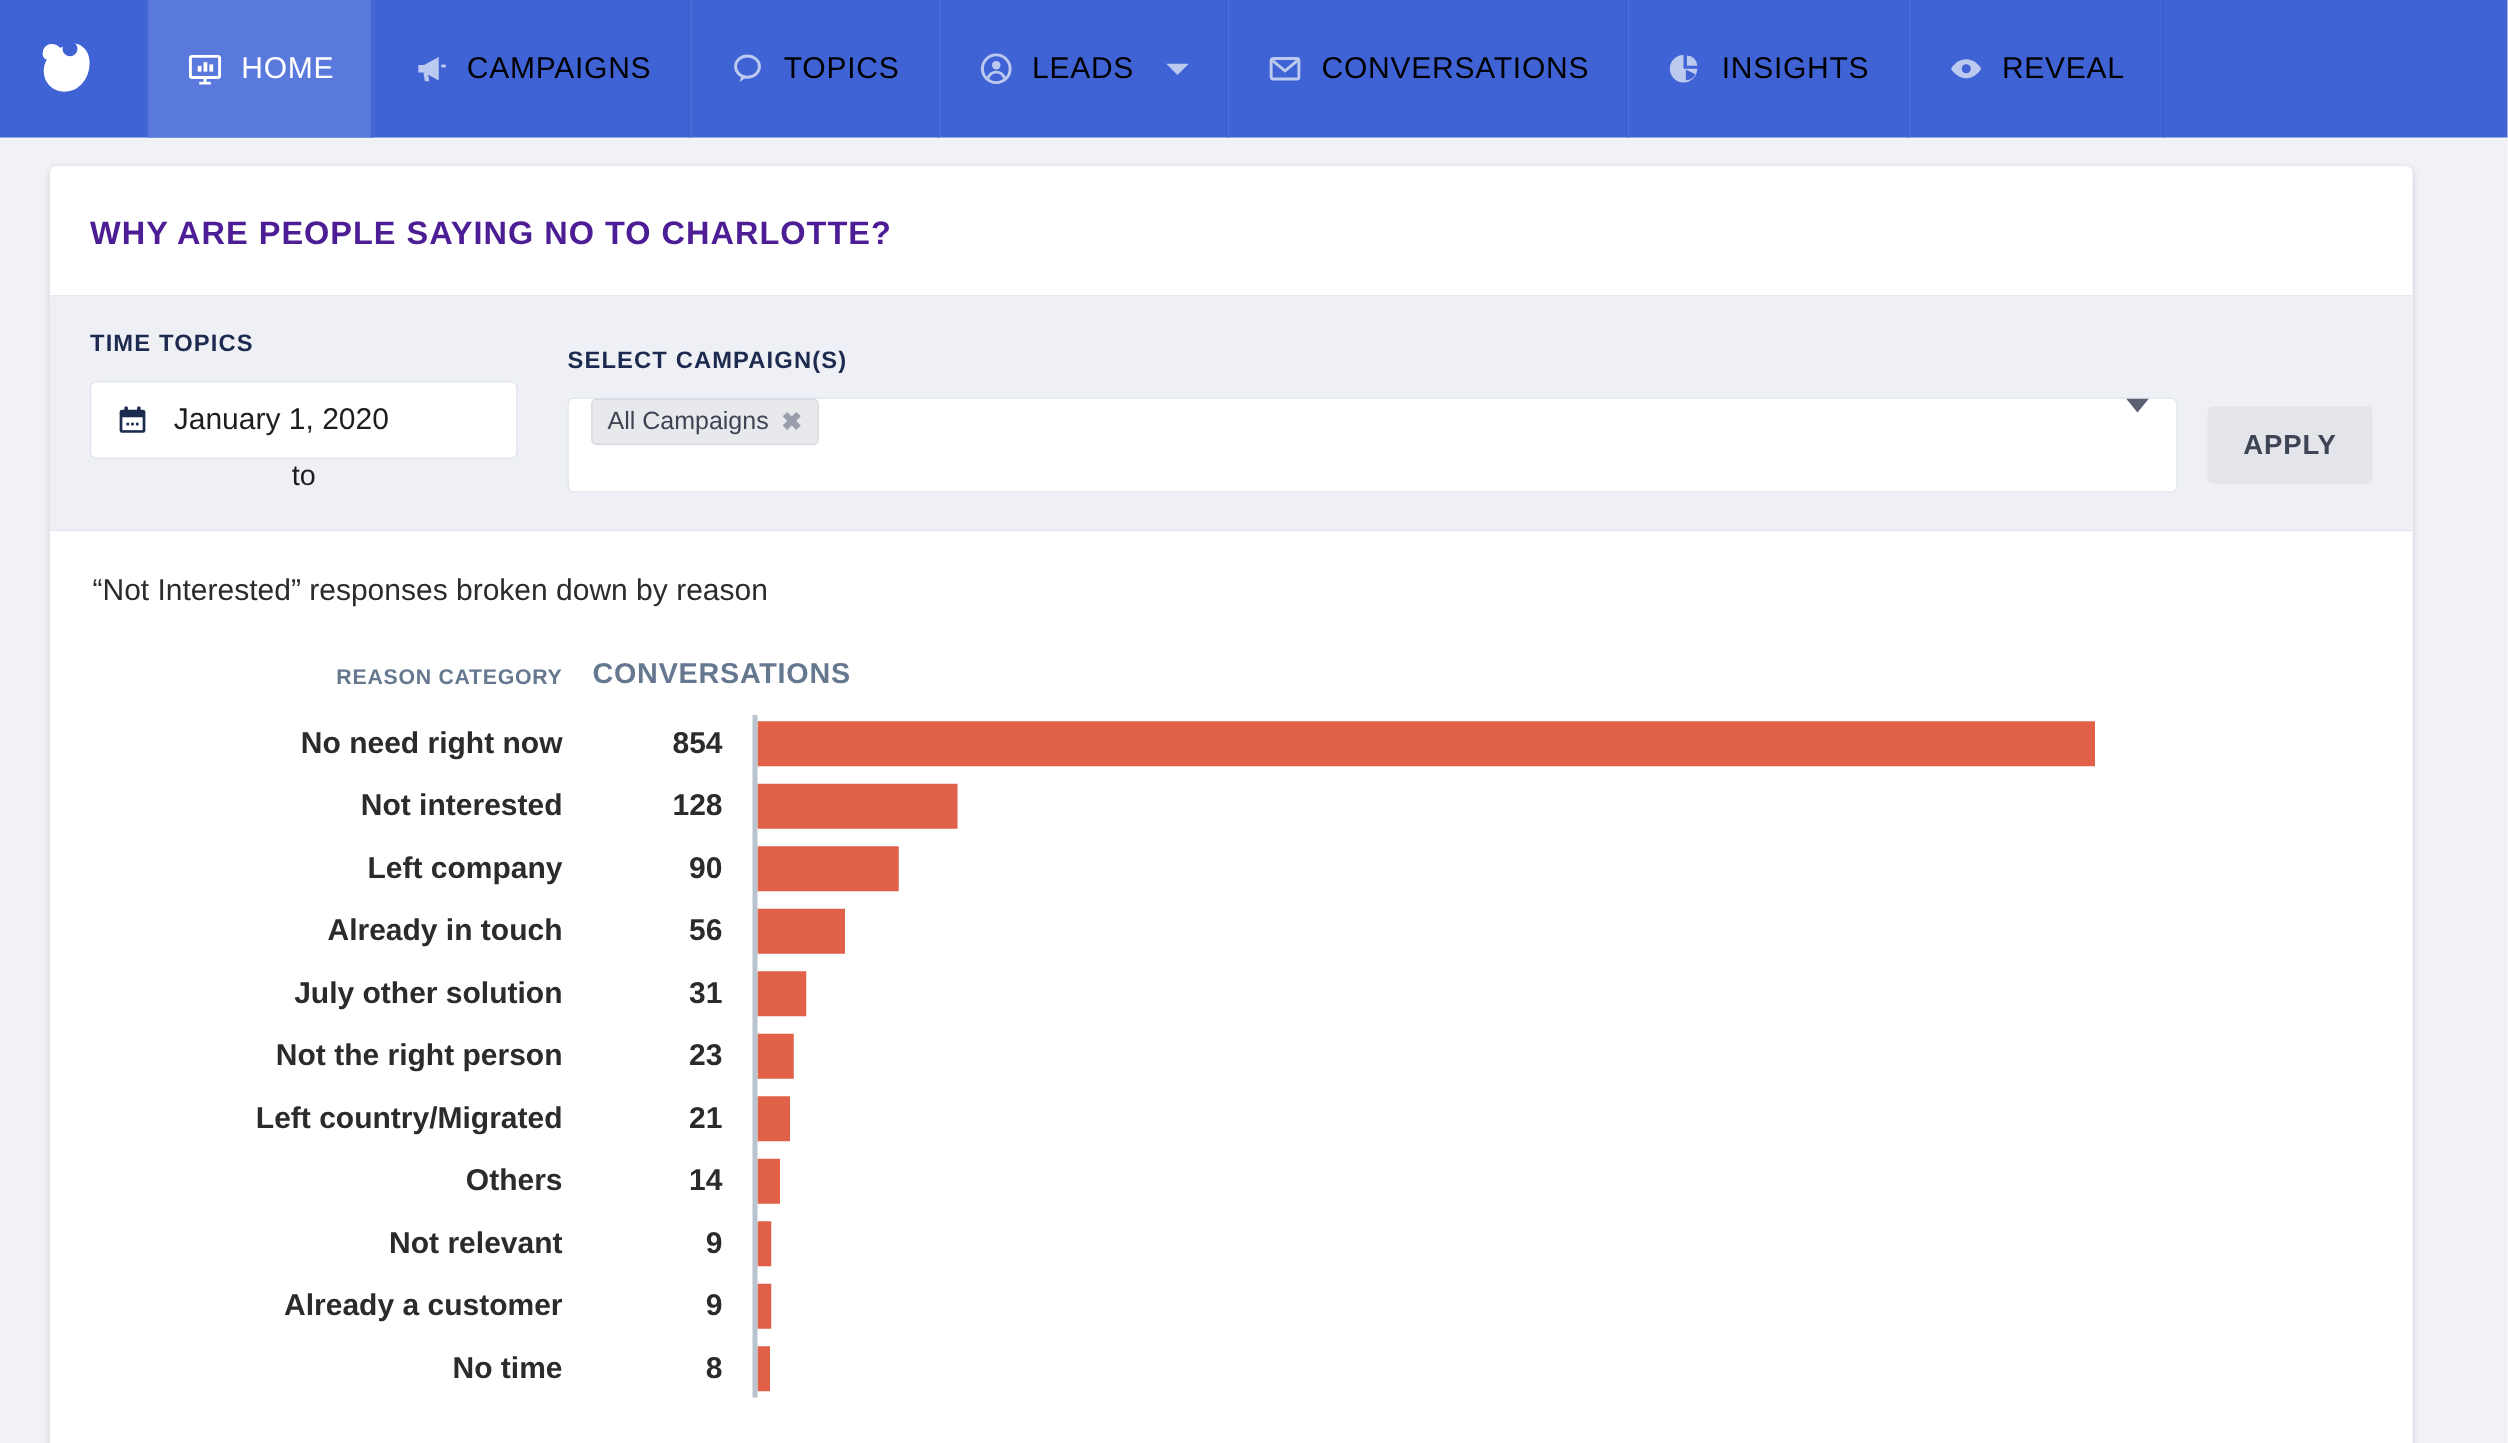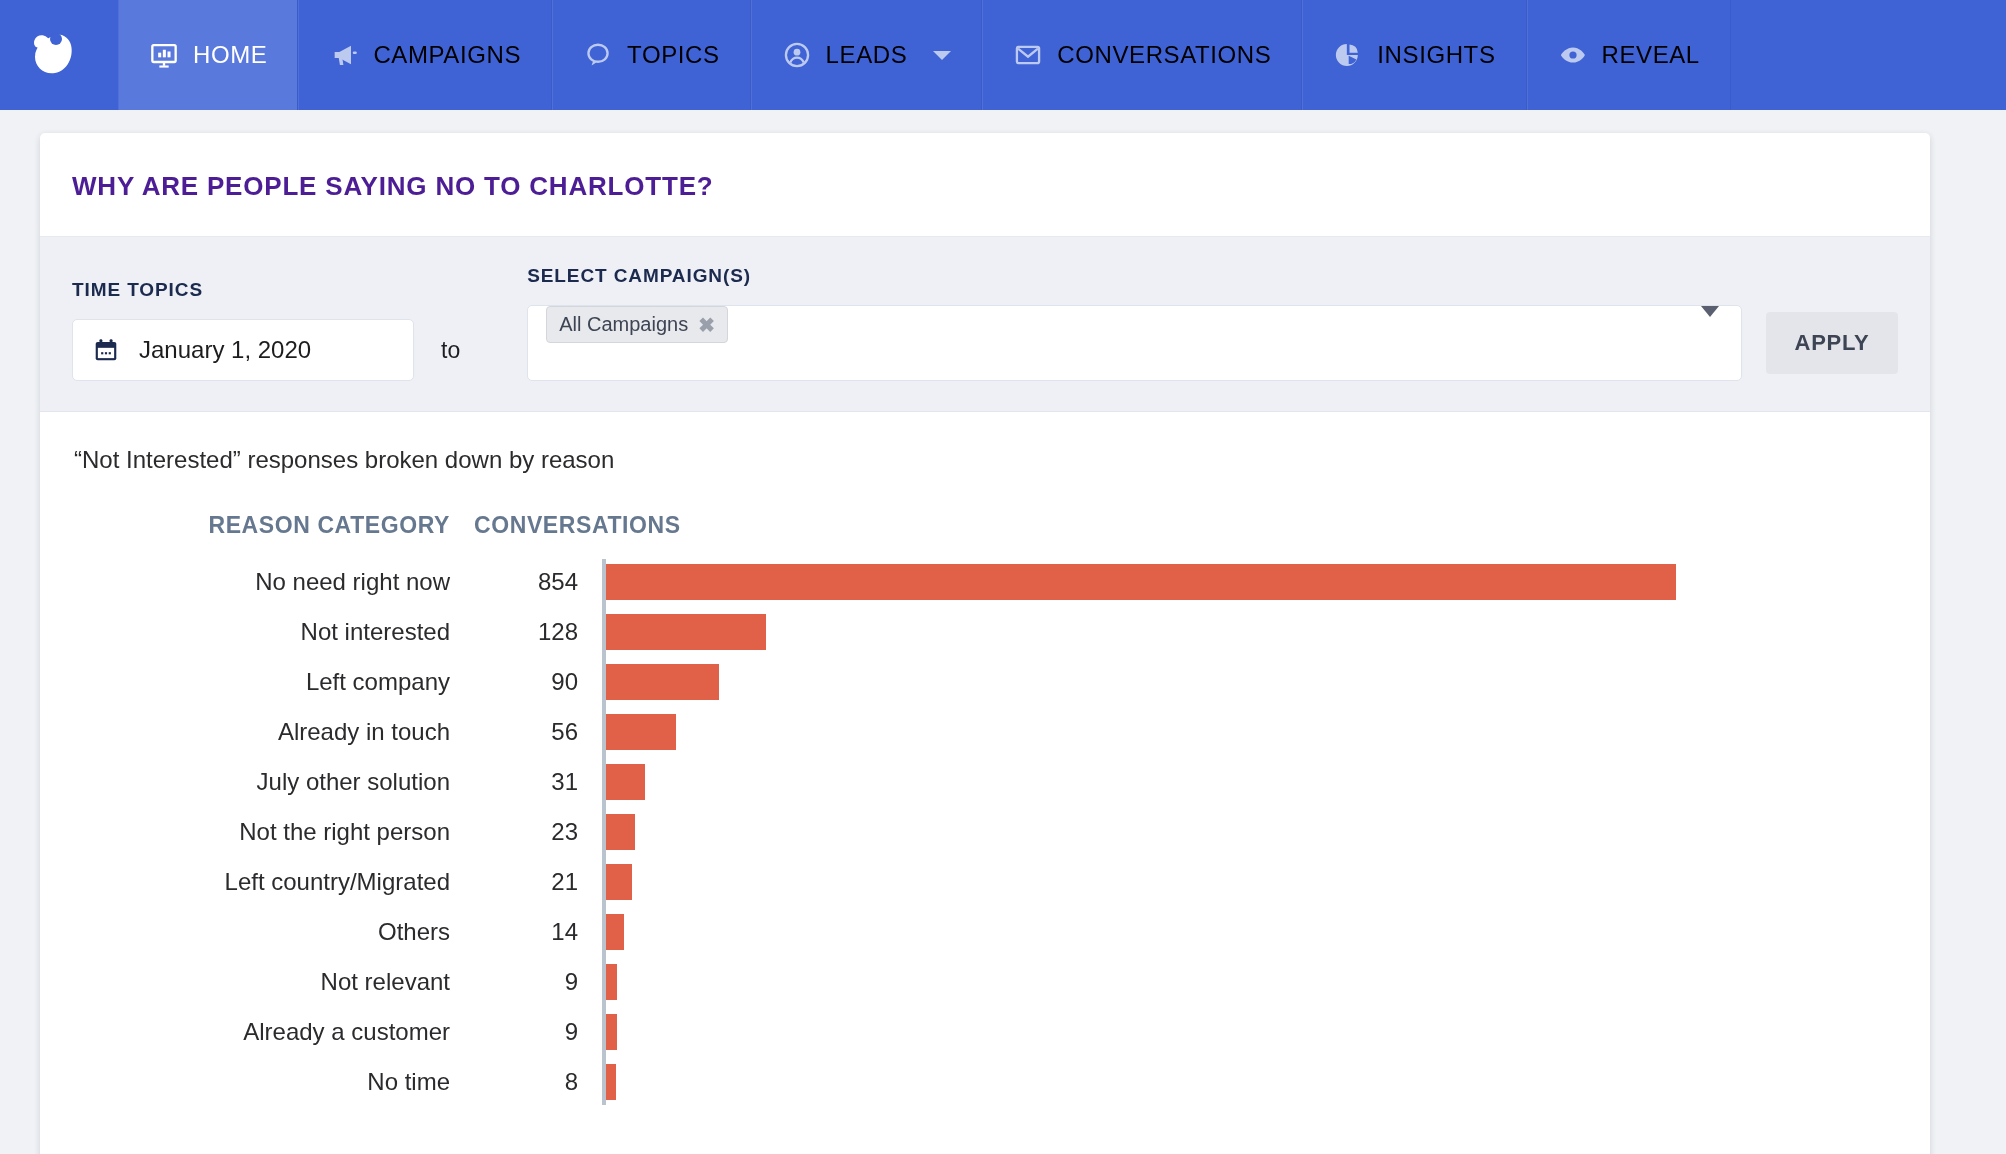--- a/index.html
+++ b/index.html
@@ -102,21 +102,21 @@
     gap: 0;
   }
   .filter-group { display: flex; flex-direction: column; }
   .filter-label {
     font-size: 19px;
     font-weight: bold;
     color: #1b2a4e;
     letter-spacing: 0.9px;
     margin-bottom: 18px;
   }
-  .date-row { display: flex; align-items: center; }
+  .date-row { display: flex; align-items: center; flex-direction: column; }
   .date-input {
     width: 342px;
     height: 62px;
     box-sizing: border-box;
     background: #ffffff;
     border: 1px solid #dfe3ec;
     border-radius: 5px;
     display: flex;
     align-items: center;
     padding: 0 20px;
@@ -207,34 +207,34 @@
     margin: 0 0 38px 2px;
   }
   .chart-head {
     display: flex;
     align-items: flex-end;
     margin-bottom: 18px;
   }
   .col-reason-head {
     width: 378px;
     text-align: right;
-    font-size: 23px;
+    font-size: 17px;
     font-weight: bold;
     color: #66788f;
     letter-spacing: 0.6px;
   }
   .col-conv-head {
     margin-left: 24px;
     font-size: 23px;
     font-weight: bold;
     color: #66788f;
     letter-spacing: 0.6px;
   }
 
-  .rows { position: relative; }
+  .rows { position: relative; font-weight: bold; }
   .axis-line {
     position: absolute;
     left: 530px;
     top: 2px;
     bottom: 2px;
     width: 4px;
     background: #b9c4cf;
   }
   .bar-row {
     display: flex;

